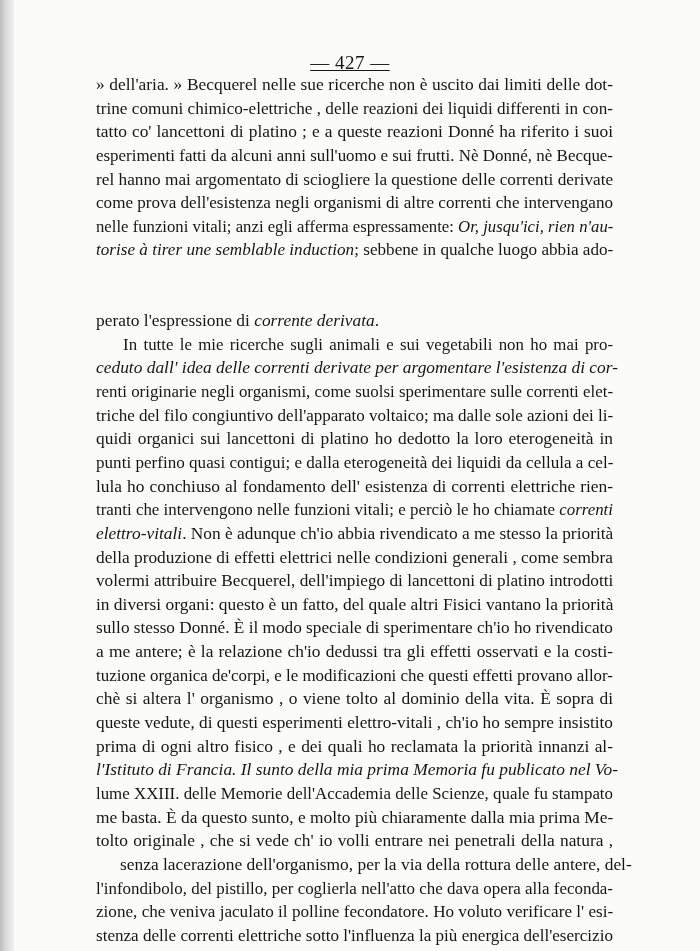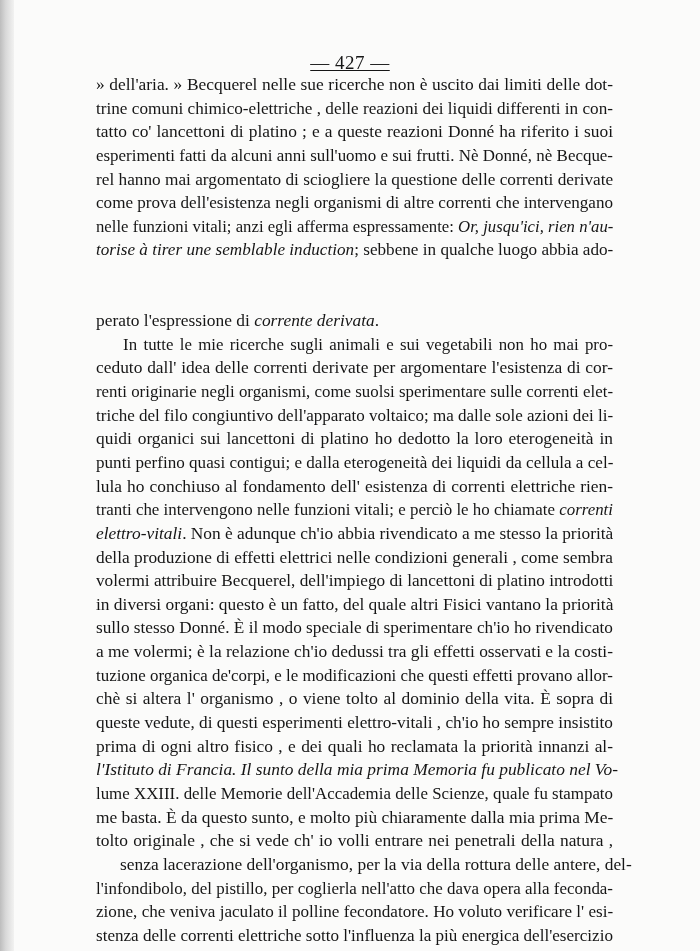--- a/index.html
+++ b/index.html
@@ -46,33 +46,33 @@
       <span class="line" style="display: block; width: auto;"><span>tatto co' lancettoni di platino ; e a queste reazioni Donné ha riferito i suoi</span></span>
       <span class="line" style="display: block; width: 531px; transform: scaleX(0.973635);"><span>esperimenti fatti da alcuni anni sull'uomo e sui frutti. Nè Donné, nè Becque-</span></span>
       <span class="line" style="display: block; width: 521px; transform: scaleX(0.992322);"><span>rel hanno mai argomentato di sciogliere la questione delle correnti derivate</span></span>
       <span class="line" style="display: block; width: 526px; transform: scaleX(0.98289);"><span>come prova dell'esistenza negli organismi di altre correnti che intervengano</span></span>
       <span class="line" style="display: block; width: 538px; transform: scaleX(0.960967);"><span>nelle funzioni vitali; anzi egli afferma espressamente: </span><span class="it">Or, jusqu'ici, rien n'au-</span></span>
       <span class="line" style="display: block; width: 524px; transform: scaleX(0.986641);"><span class="it">torise à tirer une semblable induction</span><span>; sebbene in qualche luogo abbia ado-</span></span>
       <span class="line last" style="display: block; width: auto;"><span>perato l'espressione di </span><span class="it">corrente derivata</span><span>.</span></span>
     </div>
     <div>
       <span class="line indent" style="display: block; width: 506px; transform: scaleX(0.968165);"><span>In tutte le mie ricerche sugli animali e sui vegetabili non ho mai pro-</span></span>
-      <span class="line" style="display: block; width: auto;"><span>ceduto dall' idea delle correnti derivate per argomentare l'esistenza di cor-</span></span>
+      <span class="line" style="display: block; width: auto; font-style: italic;"><span>ceduto dall' idea delle correnti derivate per argomentare l'esistenza di cor-</span></span>
       <span class="line" style="display: block; width: 533px; transform: scaleX(0.969981);"><span>renti originarie negli organismi, come suolsi sperimentare sulle correnti elet-</span></span>
       <span class="line" style="display: block; width: 528px; transform: scaleX(0.979167);"><span>triche del filo congiuntivo dell'apparato voltaico; ma dalle sole azioni dei li-</span></span>
       <span class="line" style="display: block; width: auto;"><span>quidi organici sui lancettoni di platino ho dedotto la loro eterogeneità in</span></span>
       <span class="line" style="display: block; width: 526px; transform: scaleX(0.98289);"><span>punti perfino quasi contigui; e dalla eterogeneità dei liquidi da cellula a cel-</span></span>
       <span class="line" style="display: block; width: auto;"><span>lula ho conchiuso al fondamento dell' esistenza di correnti elettriche rien-</span></span>
       <span class="line" style="display: block; width: 532px; transform: scaleX(0.971805);"><span>tranti che intervengono nelle funzioni vitali; e perciò le ho chiamate </span><span class="it">correnti</span></span>
       <span class="line" style="display: block; width: 518px; transform: scaleX(0.998069);"><span class="it">elettro-vitali</span><span>. Non è adunque ch'io abbia rivendicato a me stesso la priorità</span></span>
       <span class="line" style="display: block; width: 519px; transform: scaleX(0.996146);"><span>della produzione di effetti elettrici nelle condizioni generali , come sembra</span></span>
       <span class="line" style="display: block; width: 522px; transform: scaleX(0.990421);"><span>volermi attribuire Becquerel, dell'impiego di lancettoni di platino introdotti</span></span>
       <span class="line" style="display: block; width: auto;"><span>in diversi organi: questo è un fatto, del quale altri Fisici vantano la priorità</span></span>
       <span class="line" style="display: block; width: 522px; transform: scaleX(0.990421);"><span>sullo stesso Donné. È il modo speciale di sperimentare ch'io ho rivendicato</span></span>
-      <span class="line" style="display: block; width: auto;"><span>a me volermi; è la relazione ch'io dedussi tra gli effetti osservati e la costi-</span></span>
+      <span class="line" style="display: block; width: auto;"><span>a me antere; è la relazione ch'io dedussi tra gli effetti osservati e la costi-</span></span>
       <span class="line" style="display: block; width: 532px; transform: scaleX(0.971805);"><span>tuzione organica de'corpi, e le modificazioni che questi effetti provano allor-</span></span>
       <span class="line" style="display: block; width: auto;"><span>chè si altera l' organismo , o viene tolto al dominio della vita. È sopra di</span></span>
       <span class="line" style="display: block; width: 521px; transform: scaleX(0.992322);"><span>queste vedute, di questi esperimenti elettro-vitali , ch'io ho sempre insistito</span></span>
       <span class="line" style="display: block; width: auto;"><span>prima di ogni altro fisico , e dei quali ho reclamata la priorità innanzi al-</span></span>
       <span class="line" style="display: block; width: auto; font-style: italic;"><span>l'Istituto di Francia. Il sunto della mia prima Memoria fu publicato nel Vo-</span></span>
       <span class="line" style="display: block; width: 533px; transform: scaleX(0.969981);"><span>lume XXIII. delle Memorie dell'Accademia delle Scienze, quale fu stampato</span></span>
       <span class="line" style="display: block; width: auto;"><span>me basta. È da questo sunto, e molto più chiaramente dalla mia prima Me-</span></span>
       <span class="line" style="display: block; width: auto;"><span>tolto originale , che si vede ch' io volli entrare nei penetrali della natura ,</span></span>
       <span class="line" style="display: block; width: auto; margin-left: 24px;"><span>senza lacerazione dell'organismo, per la via della rottura delle antere, del-</span></span>
       <span class="line" style="display: block; width: 531px; transform: scaleX(0.973635);"><span>l'infondibolo, del pistillo, per coglierla nell'atto che dava opera alla feconda-</span></span>

